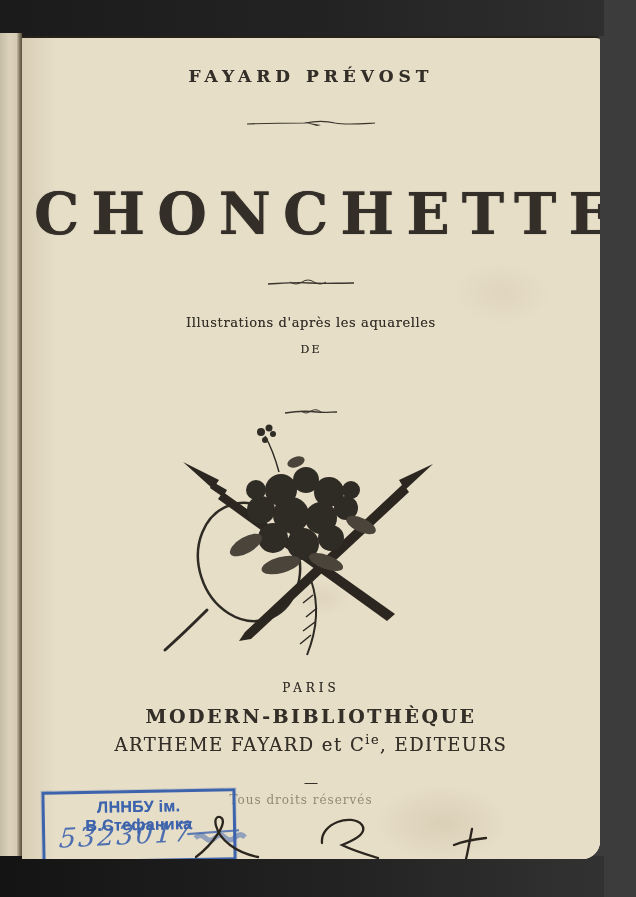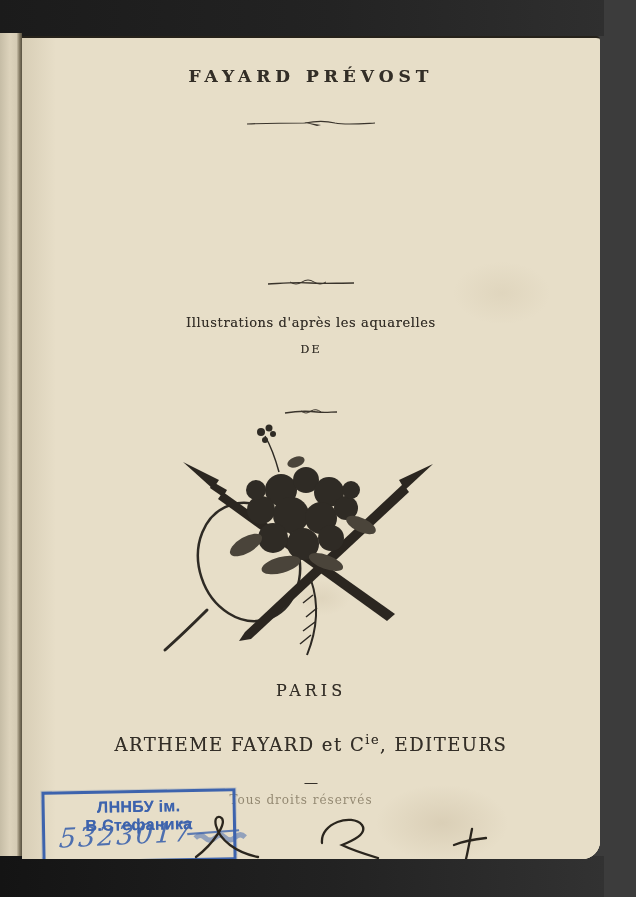--- a/index.html
+++ b/index.html
@@ -41,21 +41,21 @@
   .author{top:28px;font-size:17px;font-weight:bold;letter-spacing:5px;}
   .affil{top:58px;font-size:13px;letter-spacing:1.2px;}
   .rule{display:block;margin:0 auto;}
   .rule1{top:80px}.rule2{top:240px}.rule3{top:369px}
   .title{top:142px;font-size:57px;font-weight:bold;letter-spacing:12px;text-indent:12px;
     text-shadow:0 0 .8px rgba(40,36,30,.8);}
   .credit1{top:277px;font-size:13px;letter-spacing:.6px;}
   .creditDe{top:305px;font-size:11px;letter-spacing:2px;}
   .illustrator{top:330px;font-size:23px;letter-spacing:5px;font-variant:small-caps;}
   .art{position:absolute;left:50%;top:382px;margin-left:-150px;}
-  .city{top:643px;font-size:16px;letter-spacing:4px;}
+  .city{top:643px;font-size:12px;letter-spacing:4px;}
   .collection{top:667px;font-size:19px;font-weight:bold;letter-spacing:2.5px;}
   .publisher{top:694px;font-size:18px;letter-spacing:1.5px;}
   .publisher sup{font-size:13px;}
   .address{top:723px;font-size:12px;font-weight:bold;letter-spacing:1.6px;}
   .divider{top:736px;font-size:14px;letter-spacing:0;}
   .rights{top:755px;font-size:12px;letter-spacing:1px;color:#857a63;
     text-shadow:none;opacity:.85;transform:translateX(-10px);}
   
   .stamp{
     position:absolute;left:20px;top:752px;width:188px;height:66px;
@@ -80,20 +80,21 @@
 
   <div class="page">
 
     <div class="c print author">FAYARD PRÉVOST</div>
 
     <svg class="c rule rule1" width="132" height="10" viewBox="0 0 132 10">
       <path d="M2,6 C30,5 48,5 60,5 C70,3 82,3 90,5 C100,7 112,6 130,5" stroke="#3a342c" stroke-width="1.2" fill="none"></path>
       <path d="M58,4 l18,3 l-4,1 z" fill="#3a342c"></path>
     </svg>
 
+    <div class="c print title">CHONCHETTE</div>
 
     <svg class="c rule rule2" width="90" height="10" viewBox="0 0 90 10">
       <path d="M2,6 C20,5 30,4 44,5 C58,6 70,5 88,5" stroke="#3a342c" stroke-width="1.3" fill="none"></path>
       <path d="M24,4 q6,4 12,0 q6,-4 12,0 q6,4 12,0" stroke="#3a342c" stroke-width="1" fill="none"></path>
     </svg>
 
     <div class="c print creditDe">DE</div>
     <div class="c print credit1">Illustrations d'après les aquarelles</div>
 
     <svg class="c rule rule3" width="56" height="10" viewBox="0 0 56 10">
@@ -141,20 +142,21 @@
       </g>
       <g fill="#2f2b25">
         <circle cx="100" cy="12" r="4"></circle>
           <circle cx="108" cy="8" r="3.5"></circle>
         <circle cx="104" cy="20" r="3"></circle>
           <circle cx="112" cy="14" r="3"></circle>
       </g>
     </svg>
 
     <div class="c print city">PARIS</div>
+    <div class="c print collection">MODERN-BIBLIOTHÈQUE</div>
     <div class="c print publisher"><span>ARTHEME FAYARD et C</span><sup>ie</sup><span>, EDITEURS</span></div>
     <div class="c print divider">—</div>
 
     <div class="c rights">Tous droits réservés</div>
 
     <div class="stamp">
       <div class="stamp-l1">ЛННБУ ім. В.Стефаника</div>
       <div class="stamp-num-row">
         <span class="stamp-num">5323017</span>
         <svg width="62" height="18" viewBox="0 0 62 18" style="margin-left:-6px;margin-top:6px;">

